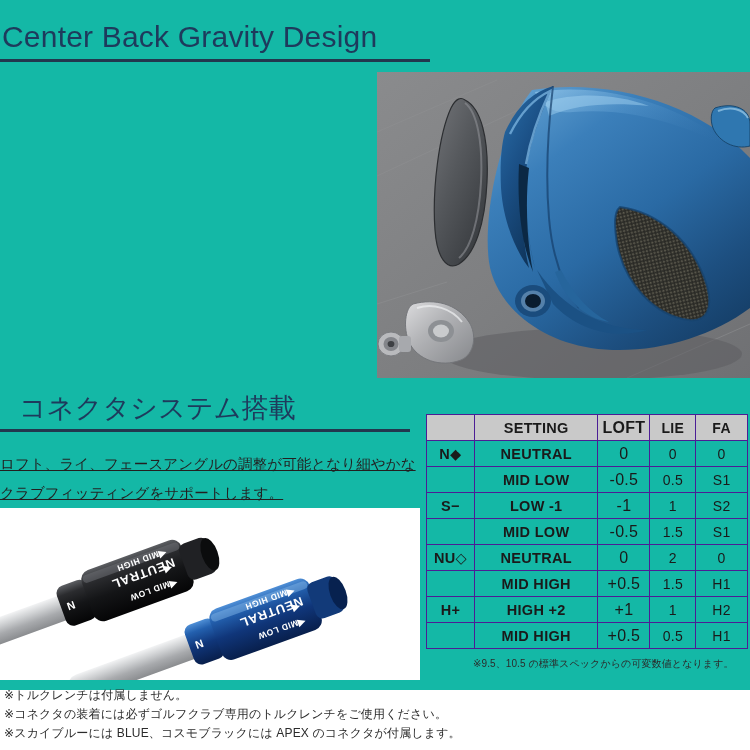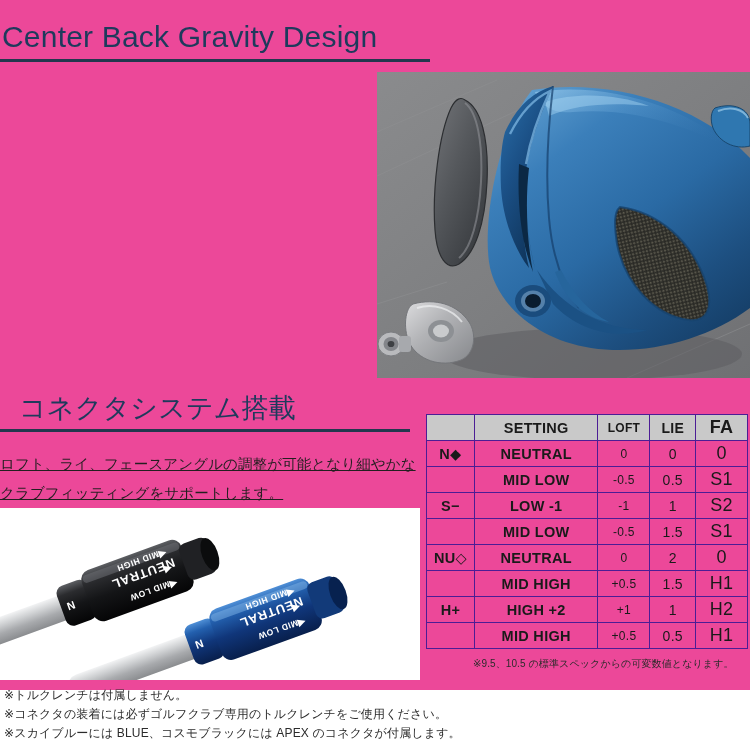--- a/index.html
+++ b/index.html
@@ -2,21 +2,21 @@
 <html><head>
 <meta charset="utf-8">
 <style>
   * { box-sizing: border-box; margin: 0; padding: 0; }
   html, body {
     width: 750px; height: 750px;
     background: #ffffff;
     font-family: "Liberation Sans", "DejaVu Sans", sans-serif;
     overflow: hidden;
   }
-  .page { position: relative; width: 750px; height: 690px; background:#ec4899; }
+  .page { position: relative; width: 750px; height: 690px; background:#14b8a6; }
 
   
   .section-head { position: absolute; }
   .section-head .title {
     color: #1e3a5c;
     font-weight: 400;
     letter-spacing: .2px;
     white-space: nowrap;
   }
   .section-head .rule {
@@ -80,23 +80,23 @@
     padding: 0 2px;
     font-weight: bold;
     letter-spacing: .3px;
   }
   #spec-table thead th {
     background: #c9c9c9;
     font-size: 13.5px;
   }
   #spec-table .c-code   { width: 48px; font-size: 14.5px; }
   #spec-table .c-set    { width: 124px; font-size: 14.5px; }
-  #spec-table .c-loft   { width: 52px; font-weight: 400; font-size: 12px; }
+  #spec-table .c-loft   { width: 52px; font-weight: 400; font-size: 16px; }
   #spec-table .c-lie    { width: 46px; font-weight: 400; font-size: 14px; }
-  #spec-table .c-fa     { width: 52px; font-weight: 400; font-size: 18px; margin-top: 8px; }
+  #spec-table .c-fa     { width: 52px; font-weight: 400; font-size: 14px; margin-top: 8px; }
   #spec-table thead .c-loft, #spec-table thead .c-lie, #spec-table thead .c-fa { font-weight: bold; }
 
   
   #table-note {
     position: absolute;
     left: 473px; top: 657px;
     font-size: 10px;
     color: #2b2b2b;
     letter-spacing: .1px;
     white-space: nowrap;

